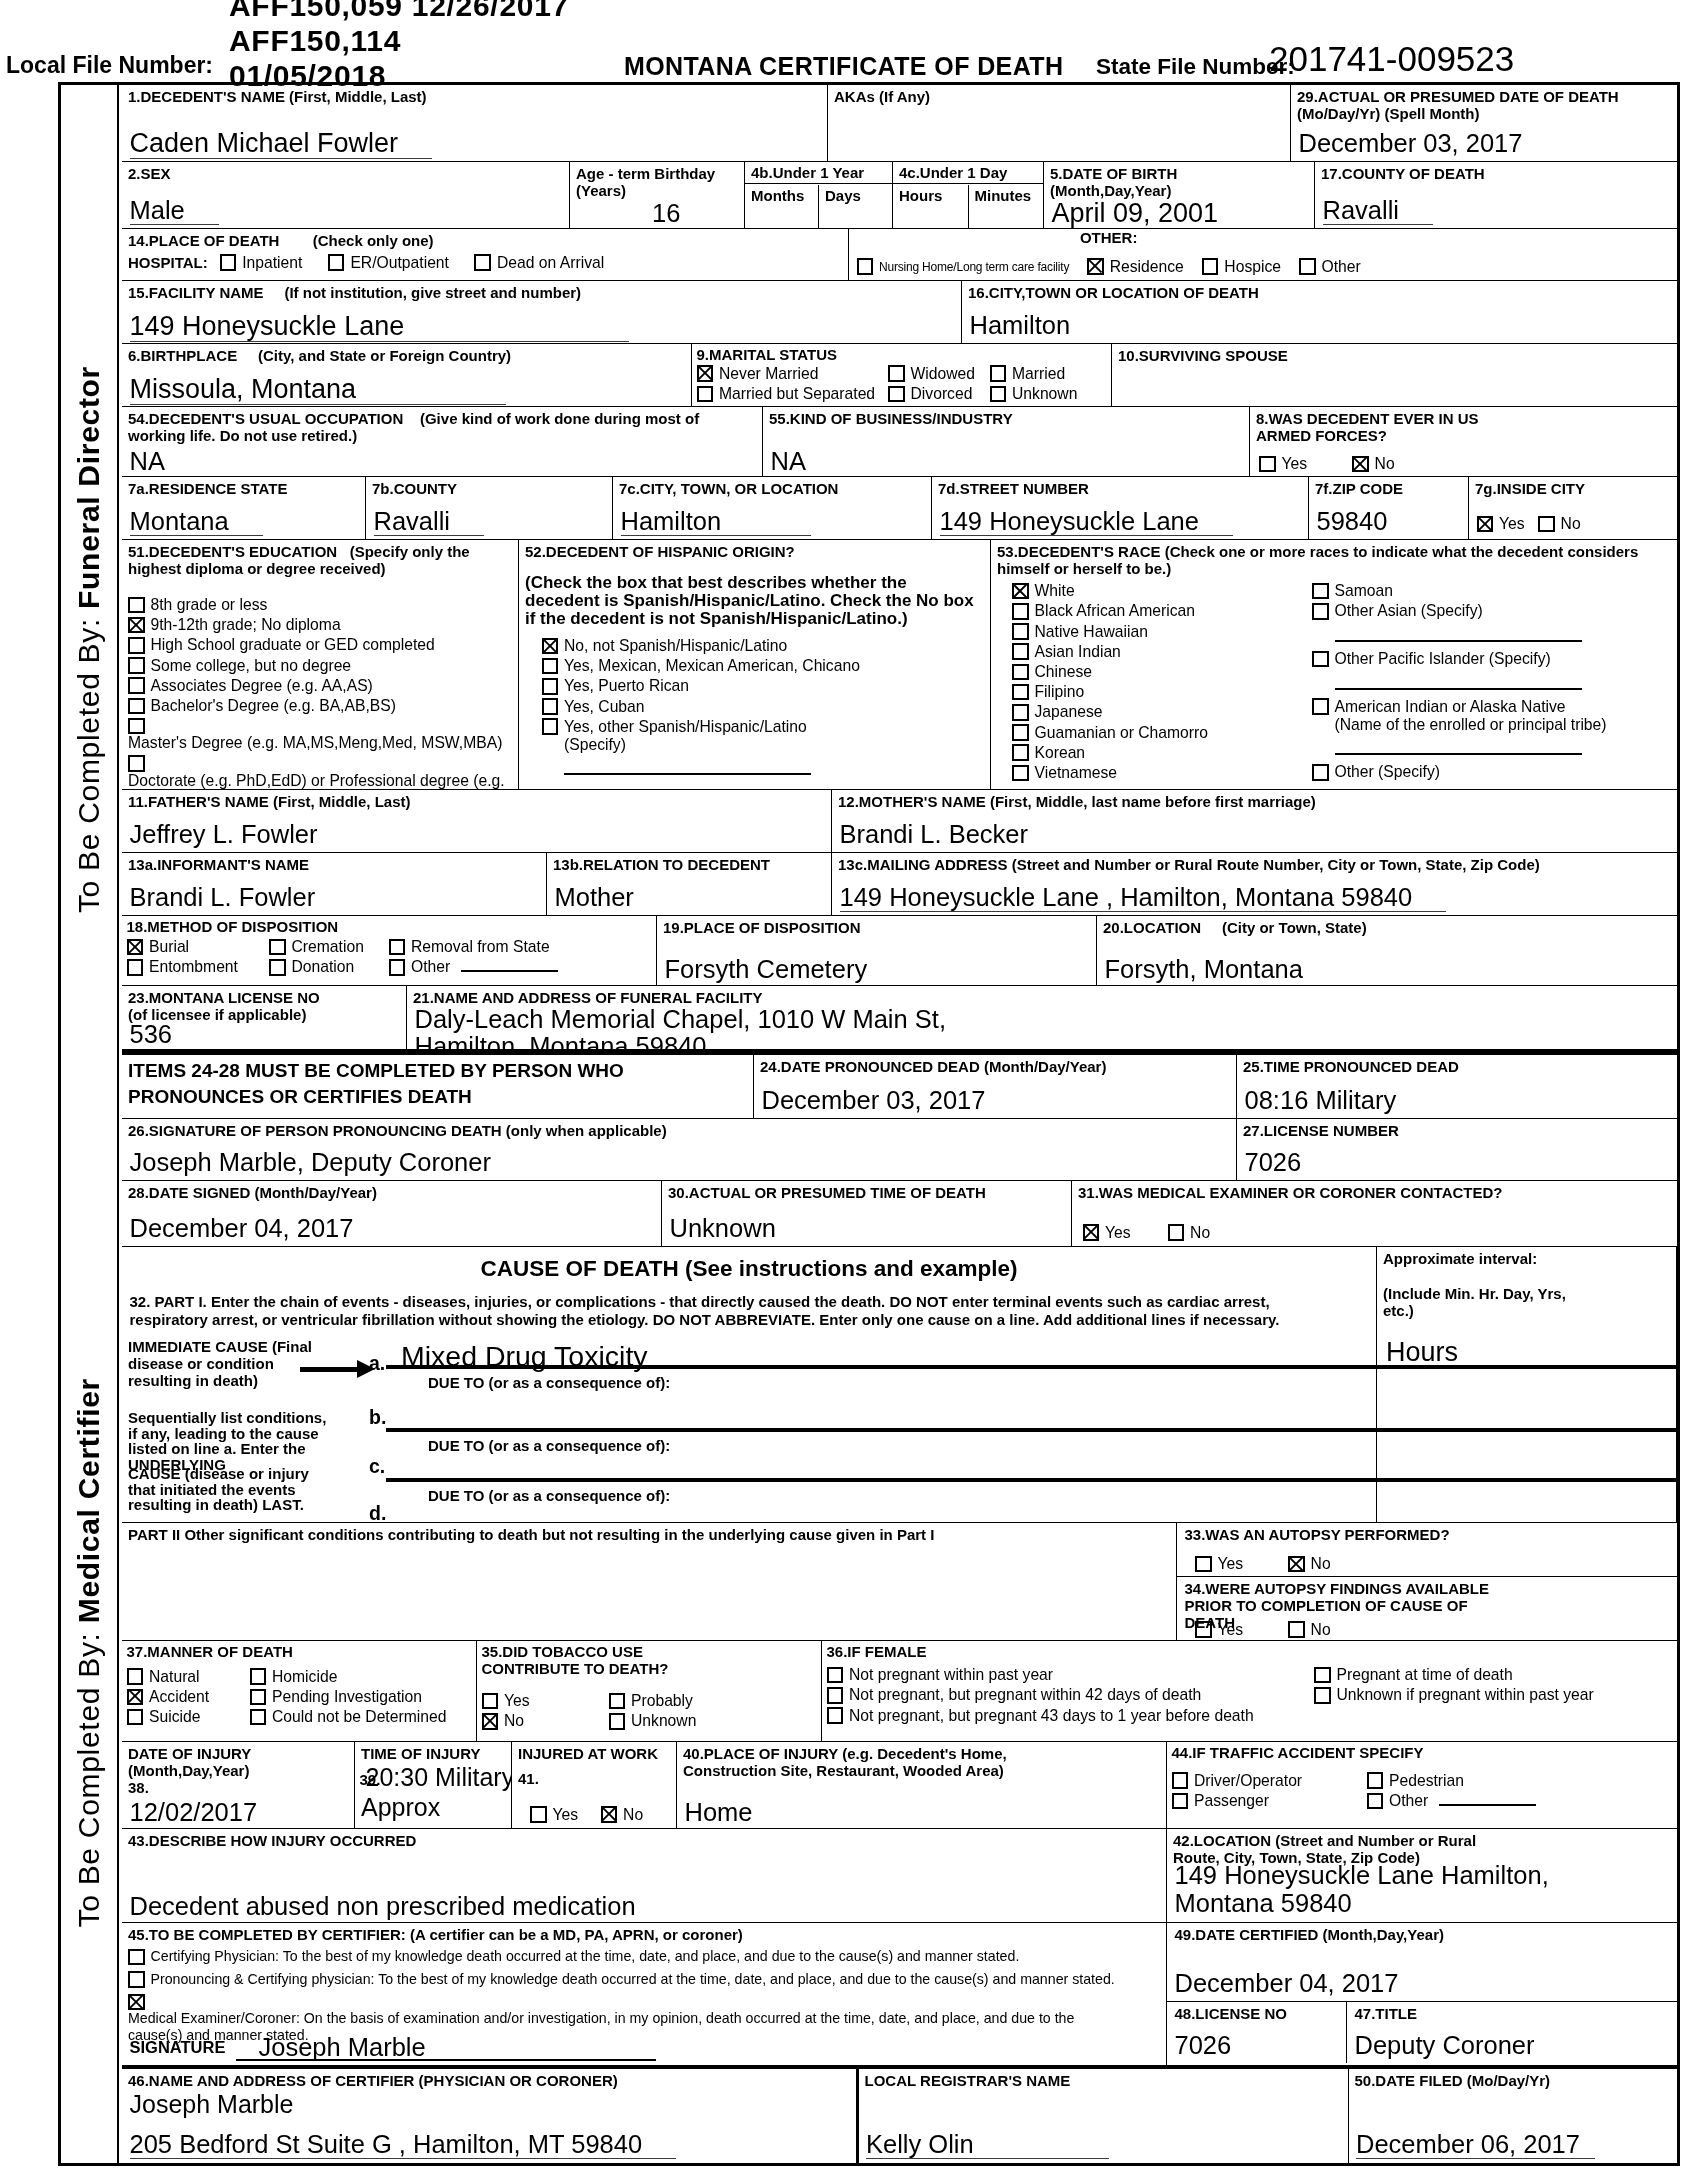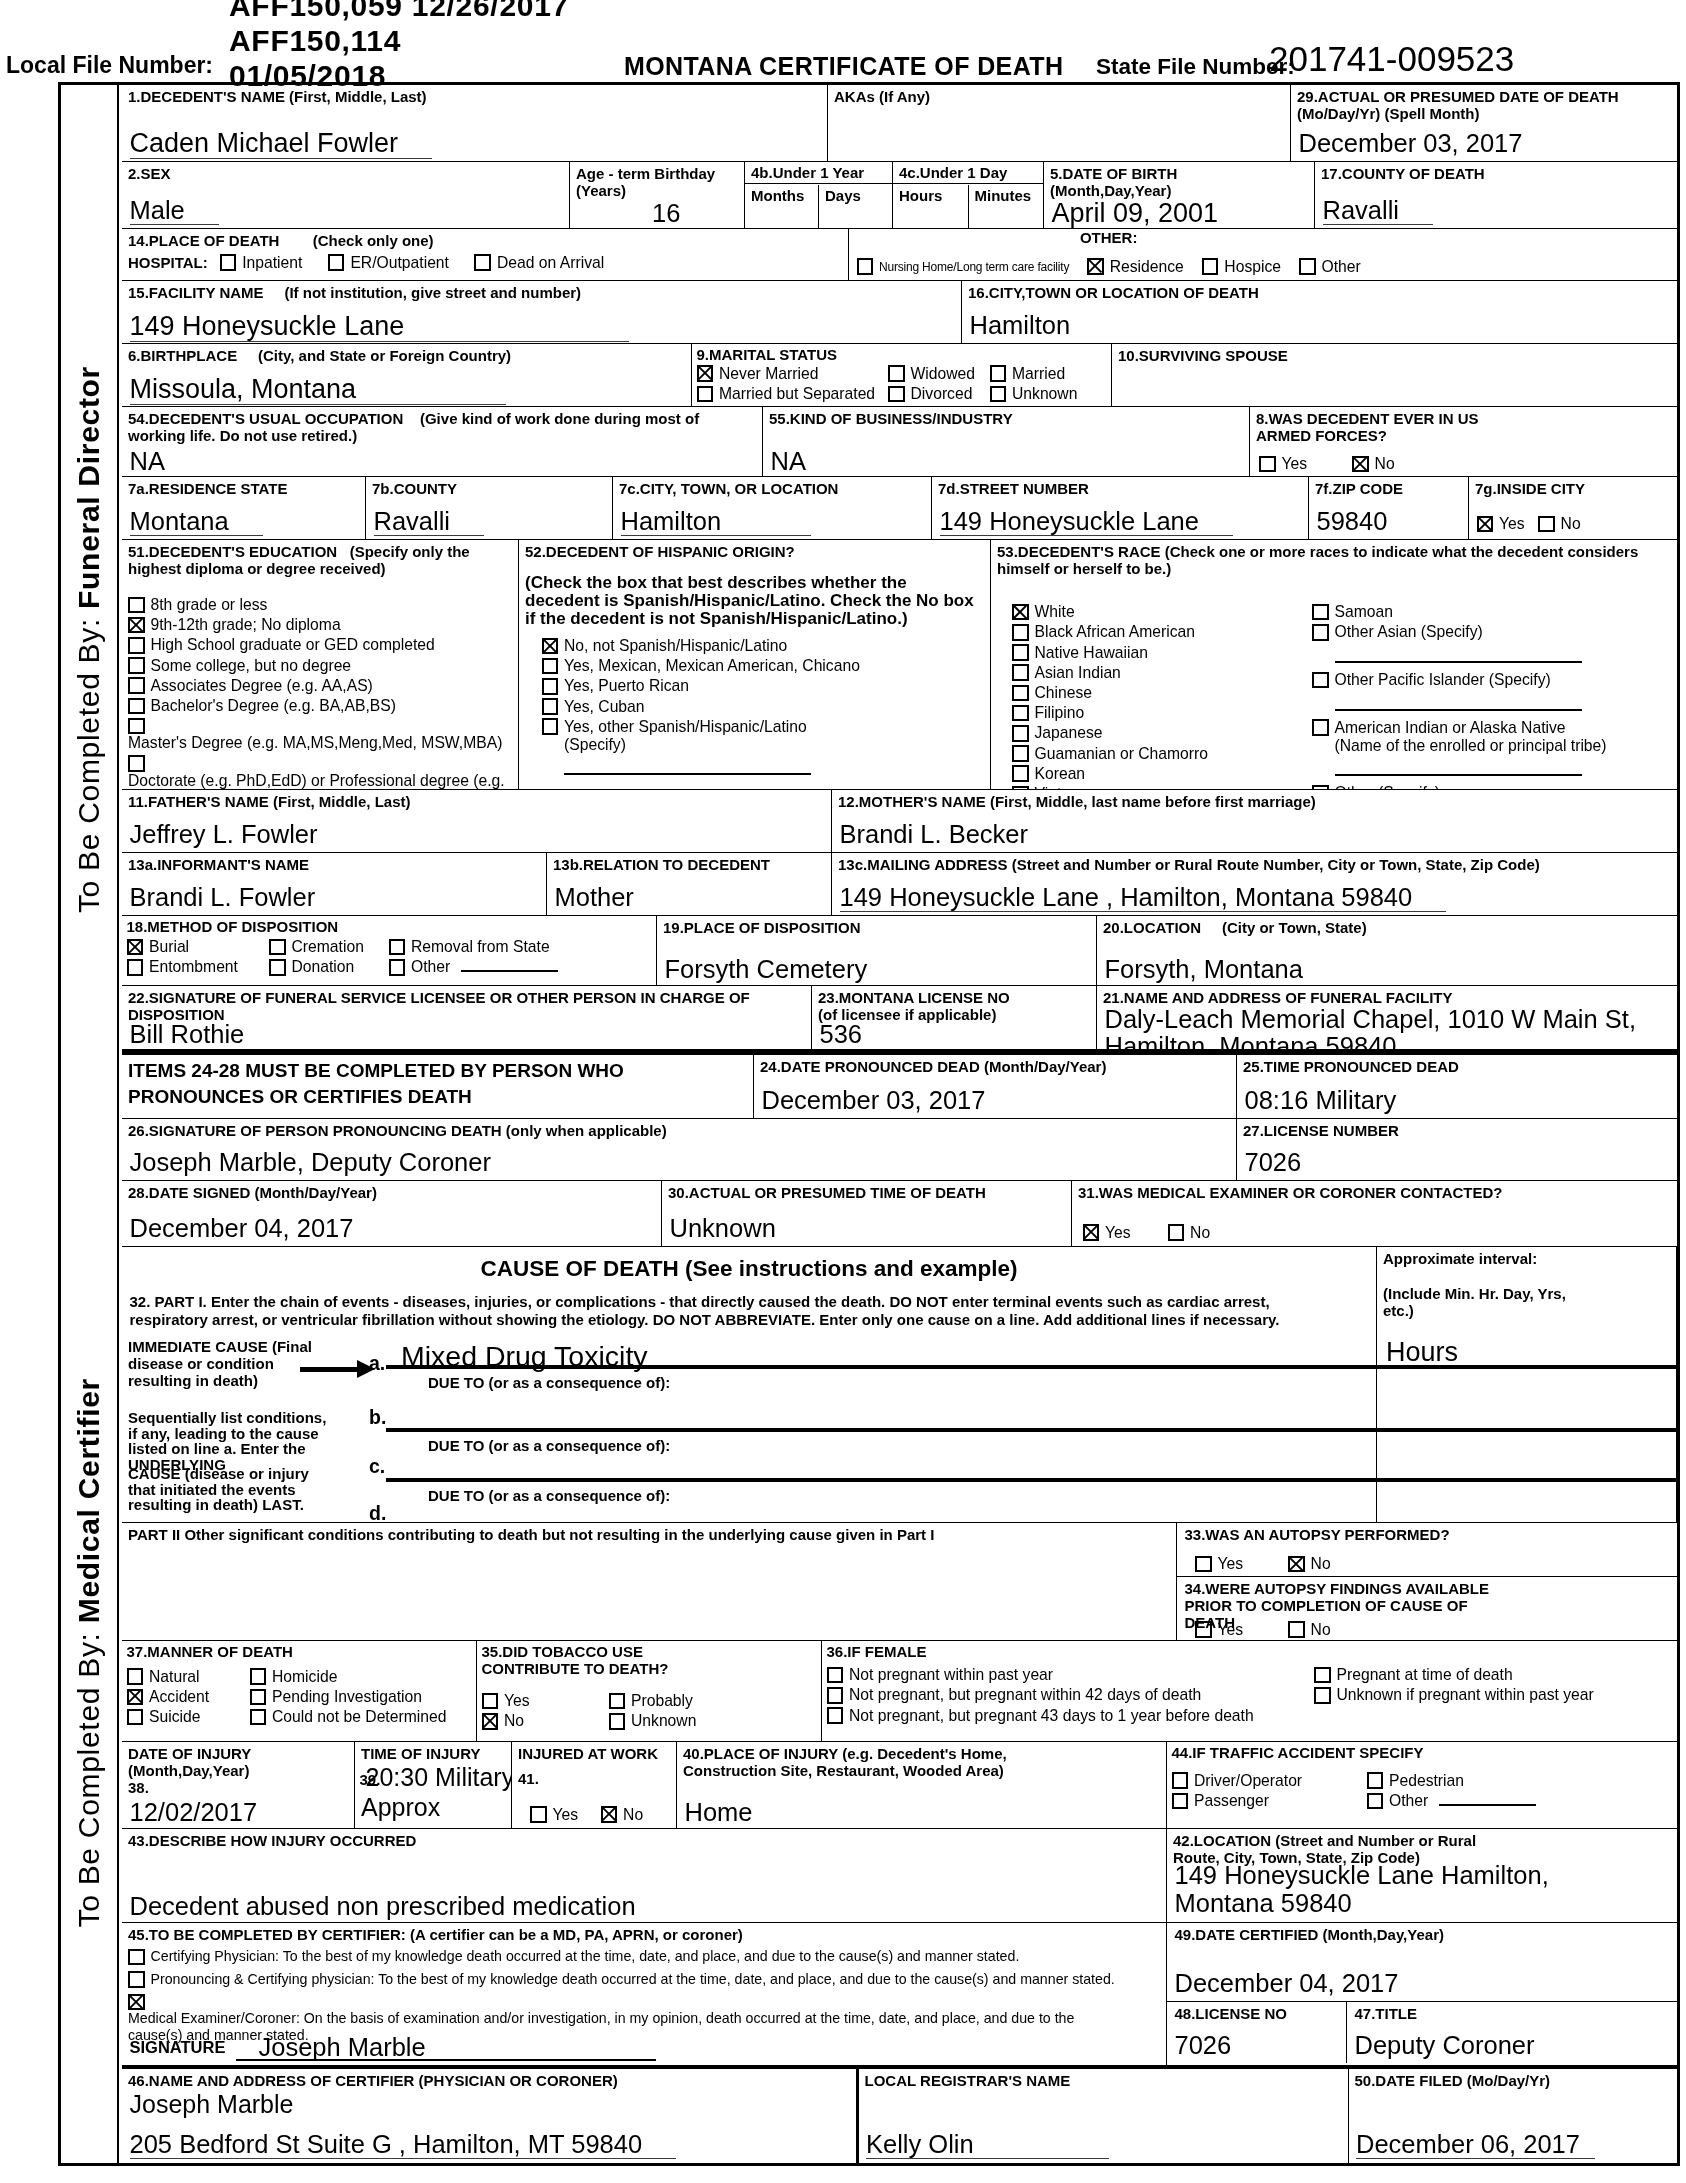--- a/index.html
+++ b/index.html
@@ -363,21 +363,21 @@
               <span class="cbi">
                 <span class="cb"></span>
                 <span class="cbl">Yes, other Spanish/Hispanic/Latino</span>
                 <span class="cbsub">(Specify)</span>
                 <span class="cbline"></span>
               </span>
             </div>
         </div>
         <div class="cell grow">
           <div class="lbl"><span>53.DECEDENT'S RACE</span> <span class="hint">(Check one or more races to indicate what the decedent considers himself or herself to be.)</span></div>
-          <div class="cols" style="margin-top:24px">
+          <div class="cols" style="margin-top:3px">
             <div class="checks" style="width:300px;padding-left:15px">
                 <span class="cbi">
                   <span class="cb ck"></span>
                   <span class="cbl">White</span>
                 </span>
                 <span class="cbi">
                   <span class="cb"></span>
                   <span class="cbl">Black African American</span>
                 </span>
                 <span class="cbi">
@@ -510,24 +510,20 @@
           <div class="lbl">19.PLACE OF DISPOSITION</div>
           <div class="val" style="bottom:1.5px">Forsyth Cemetery</div>
         </div>
         <div class="cell grow">
           <div class="lbl"><span>20.LOCATION</span> &nbsp;&nbsp;&nbsp; <span class="hint">(City or Town, State)</span></div>
           <div class="val" style="bottom:1.5px">Forsyth, Montana</div>
         </div>
       </div>
 
       <div class="row noline" style="height:63px">
-        <div class="cell" style="width:690px">
-          <div class="lbl" style="width:645px">22.SIGNATURE OF FUNERAL SERVICE LICENSEE OR OTHER PERSON IN CHARGE OF DISPOSITION</div>
-          <div class="val" style="bottom:0">Bill Rothie</div>
-        </div>
         <div class="cell" style="width:285px">
           <div class="lbl"><span>23.MONTANA LICENSE NO</span><br><span class="hint">(of licensee if applicable)</span></div>
           <div class="val" style="bottom:0">536</div>
         </div>
         <div class="cell grow">
           <div class="lbl">21.NAME AND ADDRESS OF FUNERAL FACILITY</div>
           <div class="val wrap" style="top:19.5px;bottom:auto;width:555px;font-size:25.5px">Daly-Leach Memorial Chapel, 1010 W Main St, Hamilton, Montana 59840</div>
         </div>
       </div>
 

